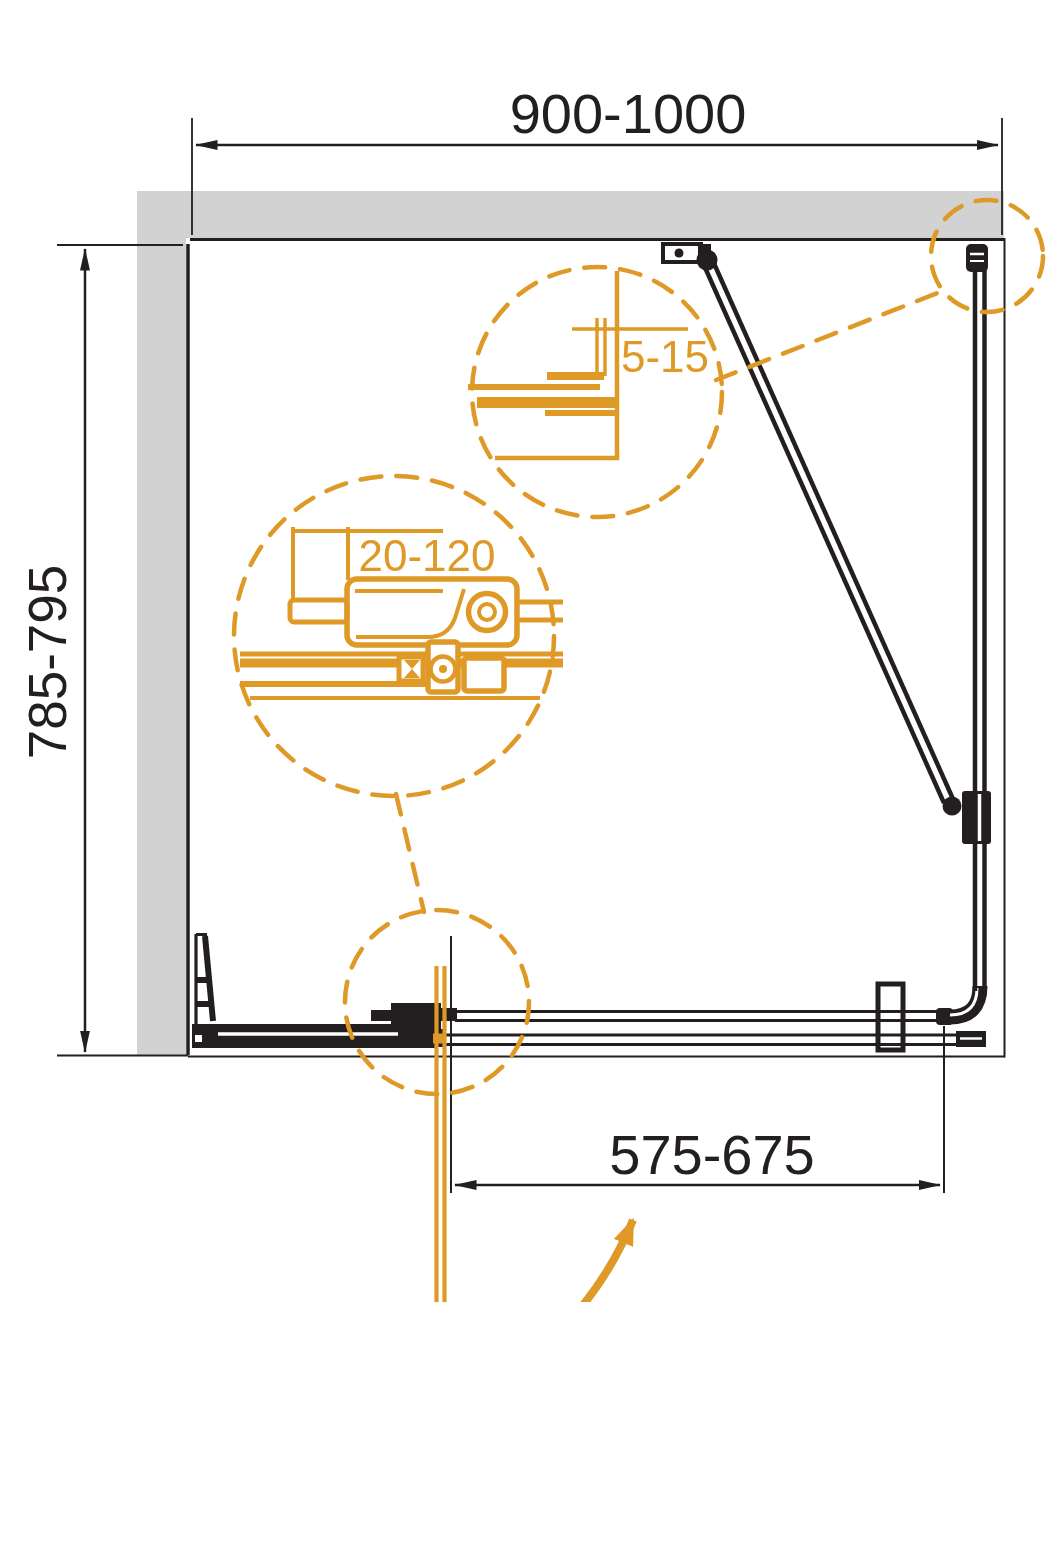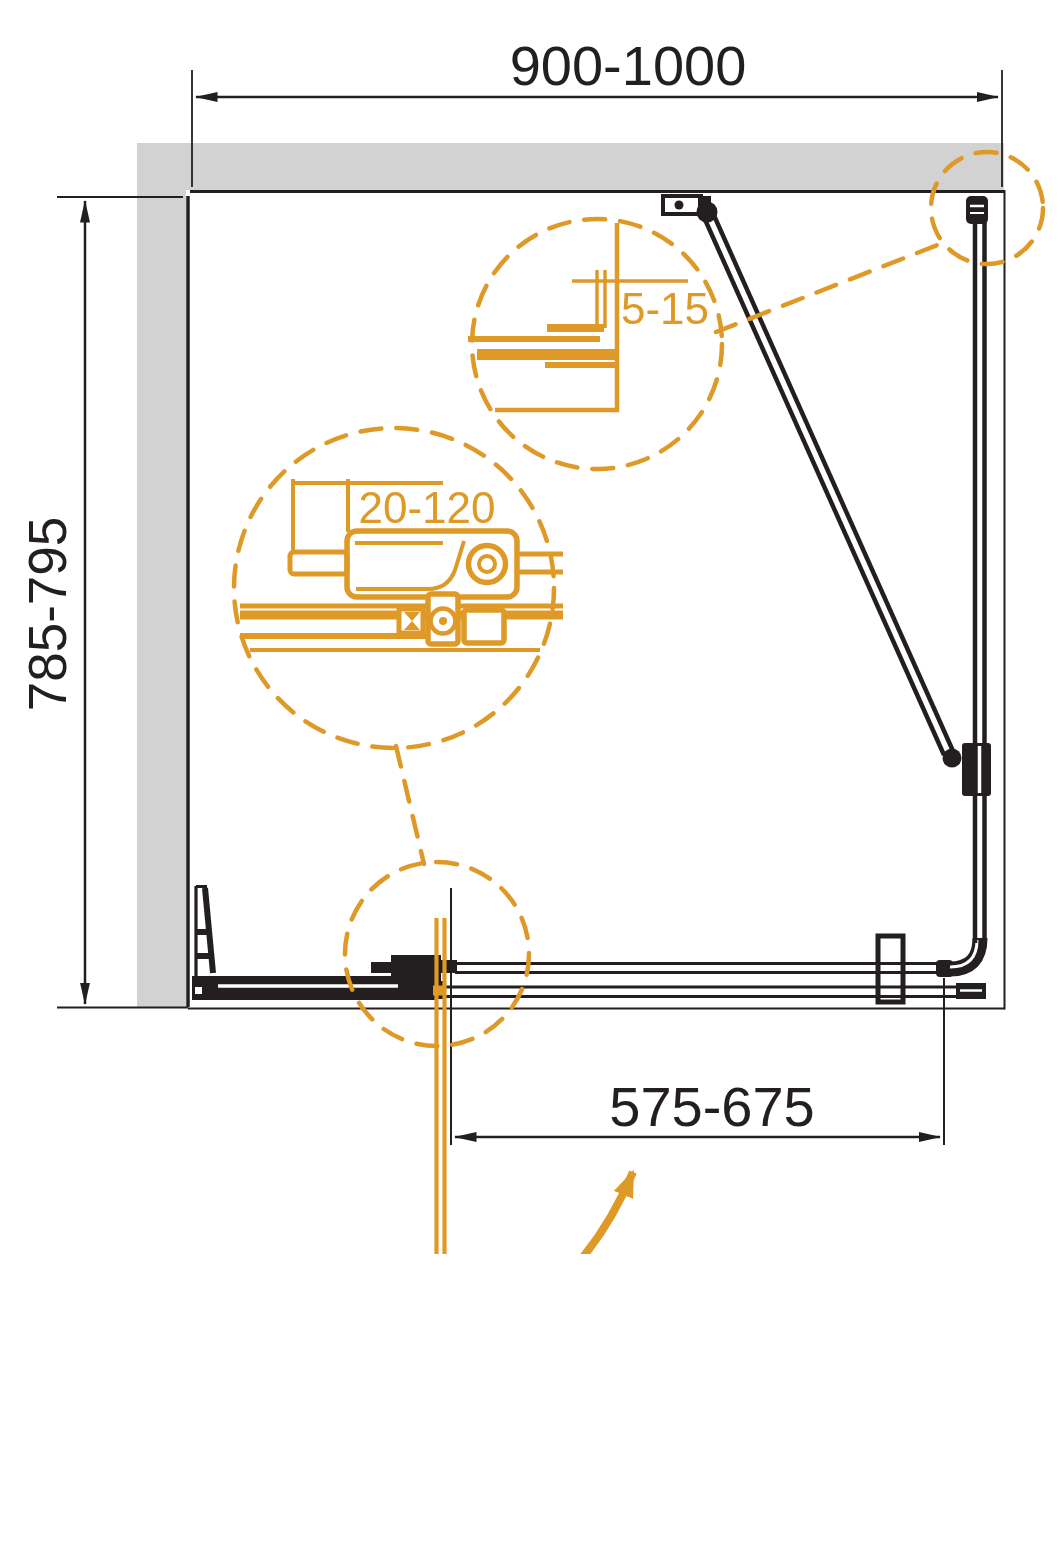--- a/index.html
+++ b/index.html
@@ -3,21 +3,21 @@
 <meta charset="utf-8">
 <style>
   :root{
     --ink:#231f20;
     --accent:#de9927;
     --wall:#d2d2d2;
     --bg:#ffffff;
   }
   html,body{margin:0;padding:0;background:var(--bg);}
   .stage{position:relative;width:1063px;height:1254px;background:var(--bg);overflow:hidden;
-         font-family:"Liberation Sans", sans-serif;}
+         font-family:"Liberation Sans", sans-serif;margin-top:48px;}
   svg{display:block;}
   
   .k  {stroke:var(--ink);fill:none;}
   .kf {fill:var(--ink);stroke:none;}
   .o  {stroke:var(--accent);fill:none;}
   .of {fill:var(--accent);stroke:none;}
   .wf {fill:#fff;}
   .w  {stroke:#fff;fill:none;}
   .wallf{fill:var(--wall);stroke:none;}
   .dash{stroke:var(--accent);fill:none;stroke-width:4.5;stroke-dasharray:21 15;stroke-linecap:round;}

